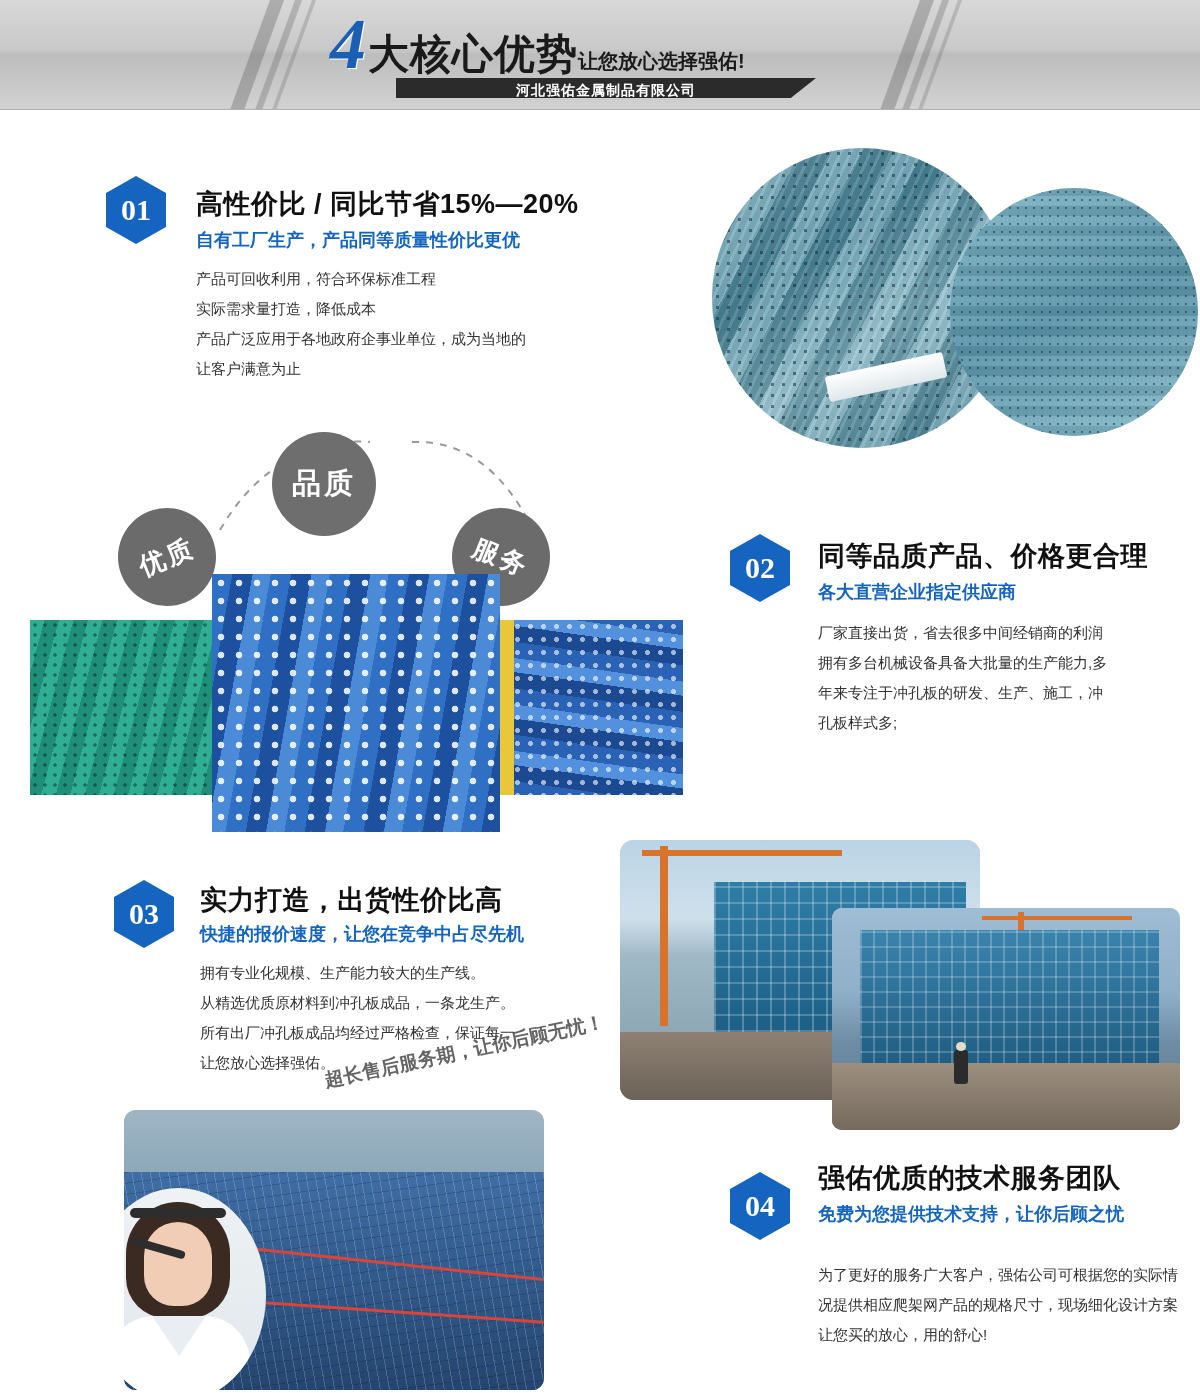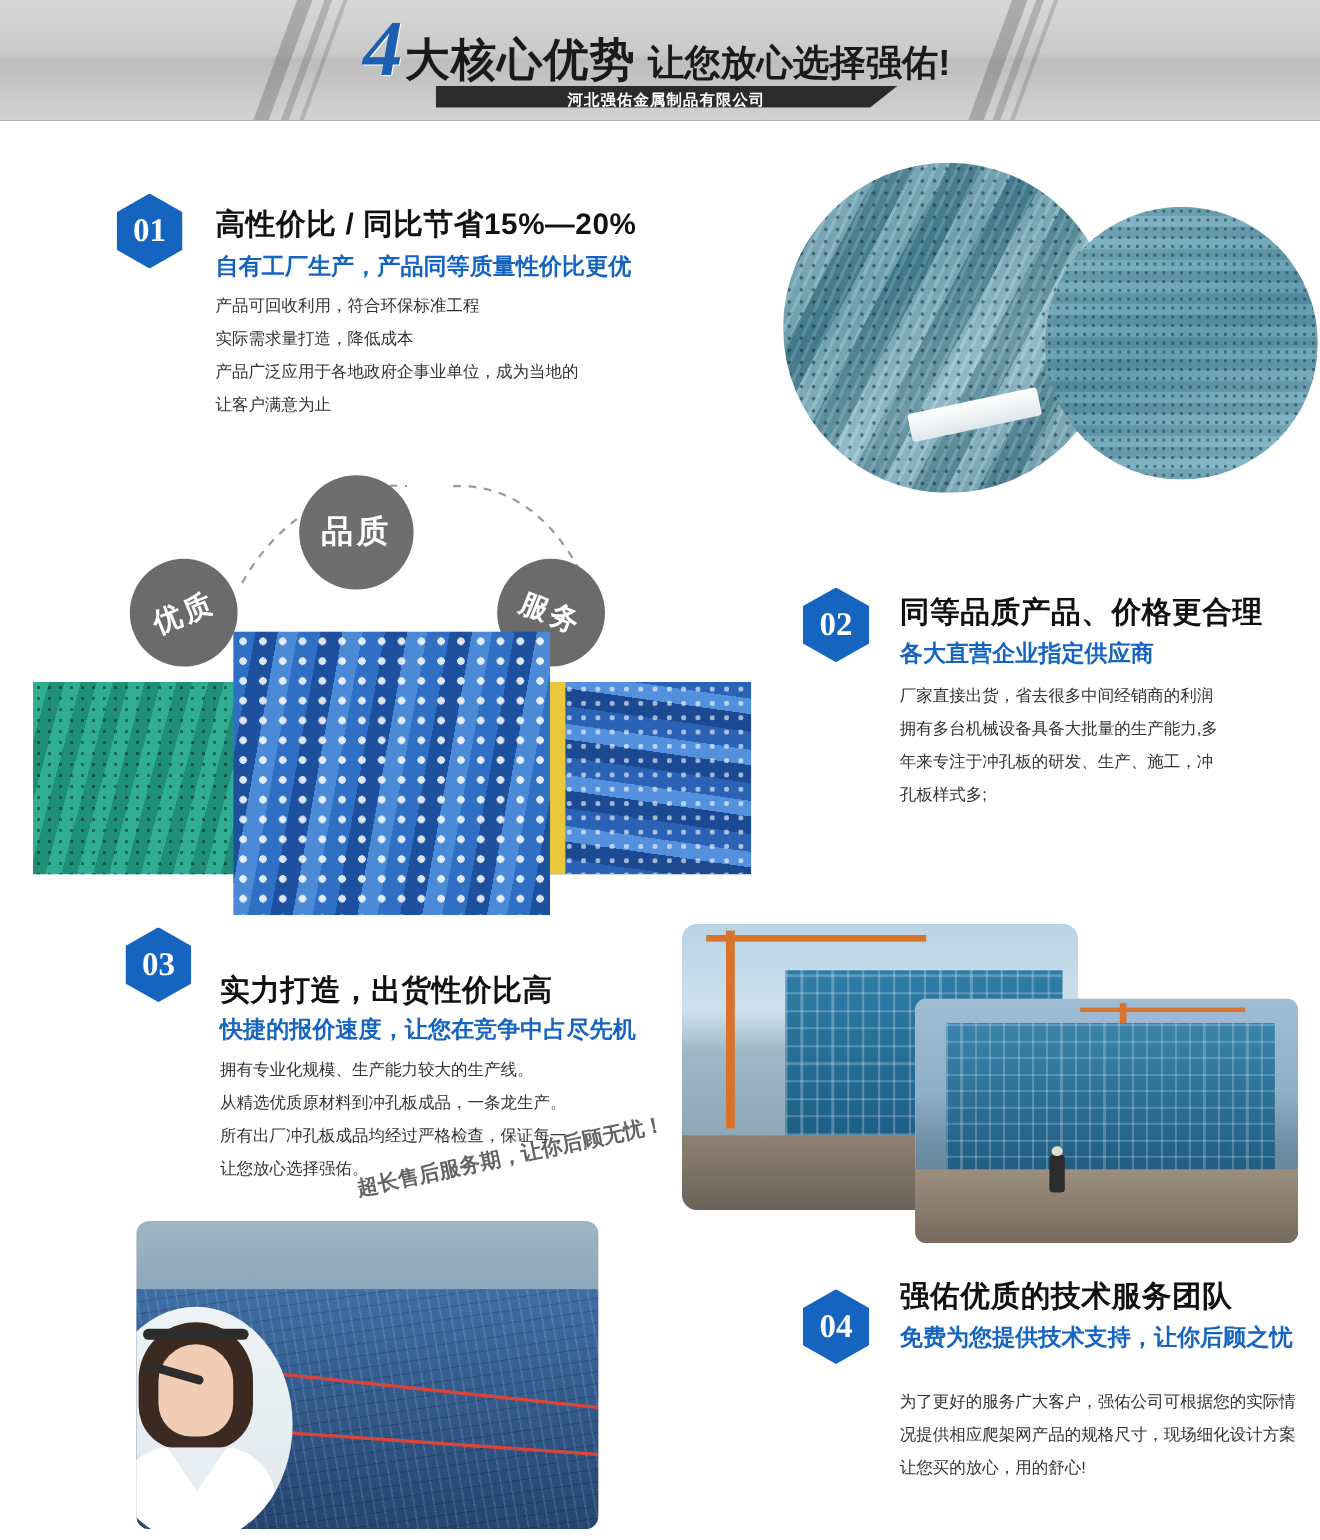--- a/index.html
+++ b/index.html
@@ -35,22 +35,22 @@
     line-height: 1;
     text-shadow: 1px 1px 0 #fff;
     margin-right: 2px;
   }
   .hdr-main {
     font-size: 41px; font-weight: bold; color: #1a1a1a;
     letter-spacing: 1px;
     line-height: 1;
   }
   .hdr-sub {
-    font-size: 33px; font-weight: bold; color: #1a1a1a;
-    margin-left: 11px;
+    font-size: 20px; font-weight: bold; color: #1a1a1a;
+    margin-left: 0;
     line-height: 1;
   }
   .hdr-ribbon {
     position: absolute;
     left: 396px; top: 78px;
     width: 420px; height: 20px;
     background: #2b2b2b;
     color: #ffffff;
     font-size: 14px;
     font-weight: bold;
@@ -85,21 +85,21 @@
 
   
   .blk-title {
     position: absolute;
     font-size: 27px; font-weight: bold; color: #111;
     white-space: nowrap;
     letter-spacing: 0.5px;
   }
   .blk-sub {
     position: absolute;
-    font-size: 21px; font-weight: bold; color: #1565c0;
+    font-size: 18px; font-weight: bold; color: #1565c0;
     white-space: nowrap;
   }
   .blk-body {
     position: absolute;
     font-size: 15px; color: #333; line-height: 30px;
   }
   .blk-body div { white-space: nowrap; }
 
   
   .photo { position: absolute; overflow: hidden; background:#ccc; }
@@ -320,21 +320,21 @@
   <div class="hexbadge" style="left:730px; top:534px;">02</div>
   <div class="blk-title" style="left:818px; top:538px;">同等品质产品、价格更合理</div>
   <div class="blk-sub" style="left:818px; top:580px;">各大直营企业指定供应商</div>
   <div class="blk-body" style="left:818px; top:618px; width:400px;">
     <div>厂家直接出货，省去很多中间经销商的利润</div>
     <div>拥有多台机械设备具备大批量的生产能力,多</div>
     <div>年来专注于冲孔板的研发、生产、施工，冲</div>
     <div>孔板样式多;</div>
   </div>
 
-  <div class="hexbadge" style="left:114px; top:843px;">03</div>
+  <div class="hexbadge" style="left:114px; top:880px;">03</div>
   <div class="blk-title" style="left:200px; top:882px;">实力打造，出货性价比高</div>
   <div class="blk-sub" style="left:200px; top:922px;">快捷的报价速度，让您在竞争中占尽先机</div>
   <div class="blk-body" style="left:200px; top:958px; width:420px;">
     <div>拥有专业化规模、生产能力较大的生产线。</div>
     <div>从精选优质原材料到冲孔板成品，一条龙生产。</div>
     <div>所有出厂冲孔板成品均经过严格检查，保证每一</div>
     <div>让您放心选择强佑。</div>
   </div>
 
   <div class="photo sp-1">

